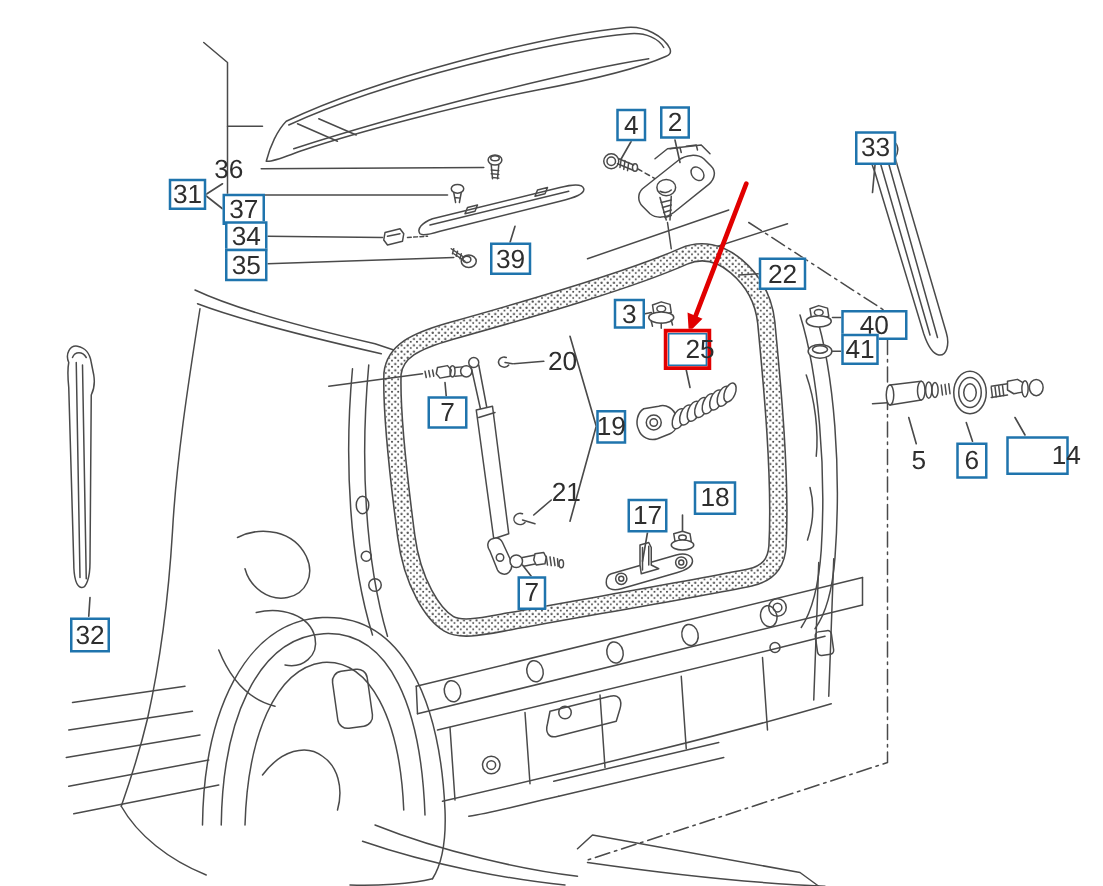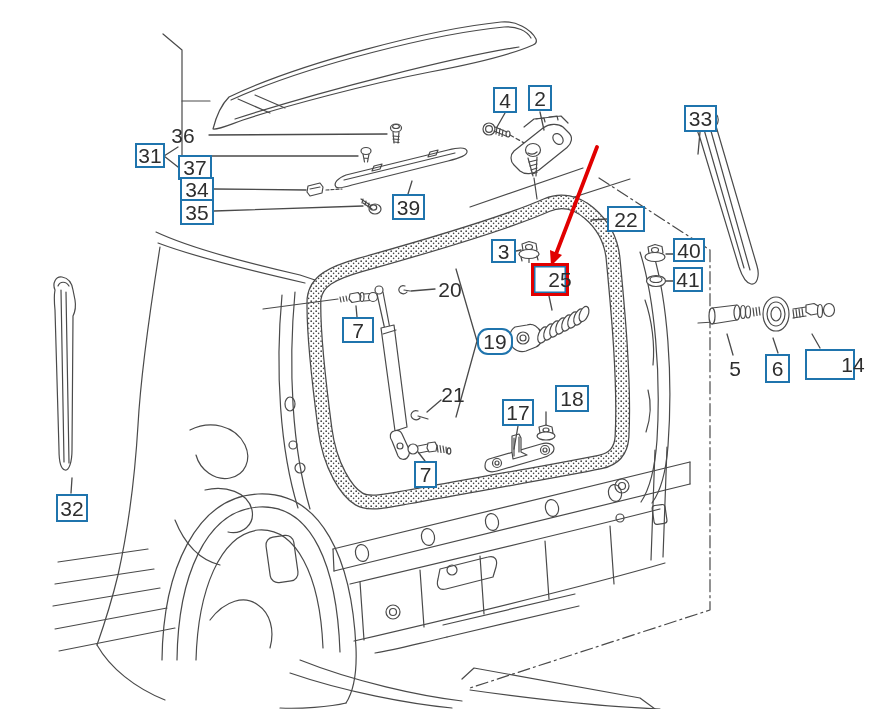--- a/index.html
+++ b/index.html
@@ -304,25 +304,25 @@
       <div class="callout box" style="left: 178px; top: 143px; width: 34px; height: 25px; margin-top: 12px;">37</div>
       <div class="callout box" style="left: 180px; top: 177px; width: 34px; height: 24px; text-align: center;">34</div>
       <div class="callout box" style="left: 180px; top: 199px; width: 34px; height: 26px;">35</div>
       <div class="callout box" style="left: 392px; top: 194px; width: 33px; height: 26px;">39</div>
       <div class="callout box" style="left: 493px; top: 87px; width: 24px; height: 26px;">4</div>
       <div class="callout box" style="left: 528px; top: 85px; width: 24px; height: 26px;">2</div>
       <div class="callout box" style="left: 684px; top: 105px; width: 33px; height: 27px;">33</div>
       <div class="callout box" style="left: 607px; top: 206px; width: 38px; height: 26px;">22</div>
       <div class="callout box" style="left: 491px; top: 239px; width: 25px; height: 24px;">3</div>
       <div class="callout highlight" style="left: 531px; top: 263px; width: 38px; height: 33px; padding-left: 20px;">25</div>
-      <div class="callout box" style="left: 673px; top: 238px; width: 32px; height: 24px;">40</div>
+      <div class="callout box" style="left: 673px; top: 248px; width: 53px; height: 24px;">40</div>
       <div class="callout box" style="left: 673px; top: 267px; width: 30px; height: 25px;">41</div>
       <div class="callout box" style="left: 342px; top: 317px; width: 32px; height: 26px;">7</div>
       <div class="callout plain" style="left: 436px; top: 278px; width: 28px; height: 22px;">20</div>
-      <div class="callout box" style="left: 477px; top: 328px; width: 36px; height: 27px; border-radius: 11px;">19</div>
+      <div class="callout box" style="left: 477px; top: 328px; width: 24px; height: 27px;">19</div>
       <div class="callout plain" style="left: 439px; top: 383px; width: 28px; height: 22px;">21</div>
       <div class="callout box" style="left: 502px; top: 399px; width: 32px; height: 27px;">17</div>
       <div class="callout box" style="left: 555px; top: 385px; width: 34px; height: 27px;">18</div>
       <div class="callout box" style="left: 414px; top: 461px; width: 23px; height: 27px;">7</div>
       <div class="callout plain" style="left: 727px; top: 356px; width: 16px; height: 24px;">5</div>
       <div class="callout box" style="left: 765px; top: 354px; width: 25px; height: 29px;">6</div>
       <div class="callout box" style="left: 805px; top: 349px; width: 33px; height: 31px; padding-left: 46px;">14</div>
       <div class="callout box" style="left: 56px; top: 494px; width: 32px; height: 28px;">32</div>
     </div>
 

